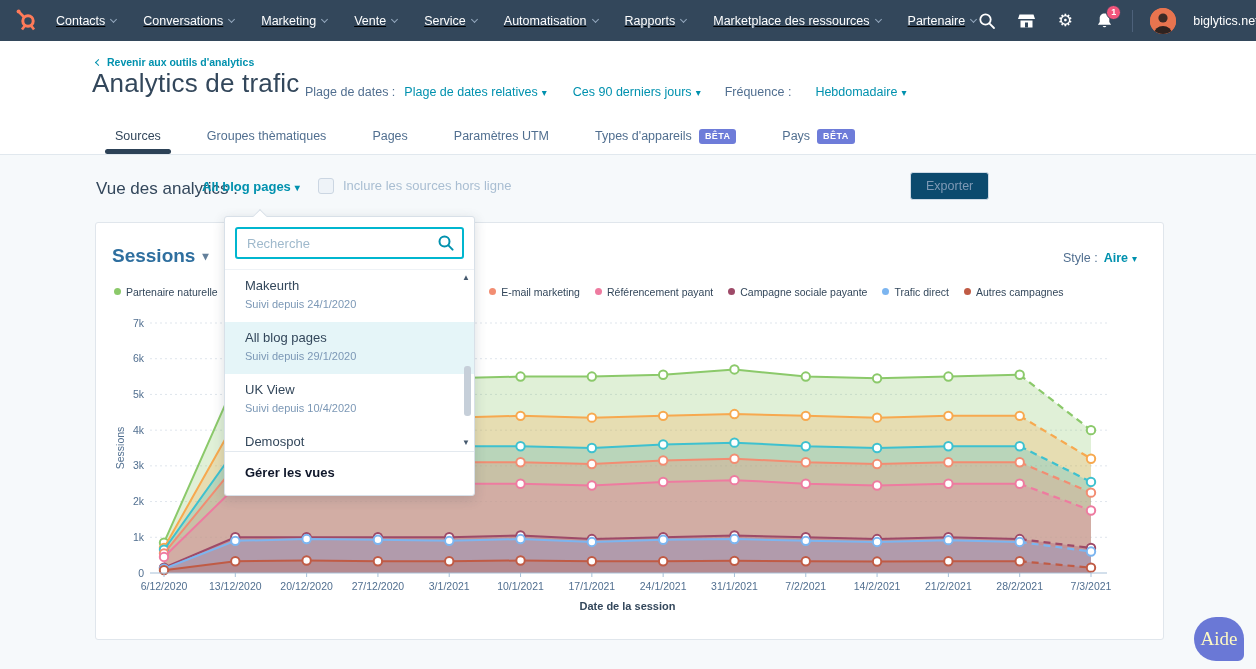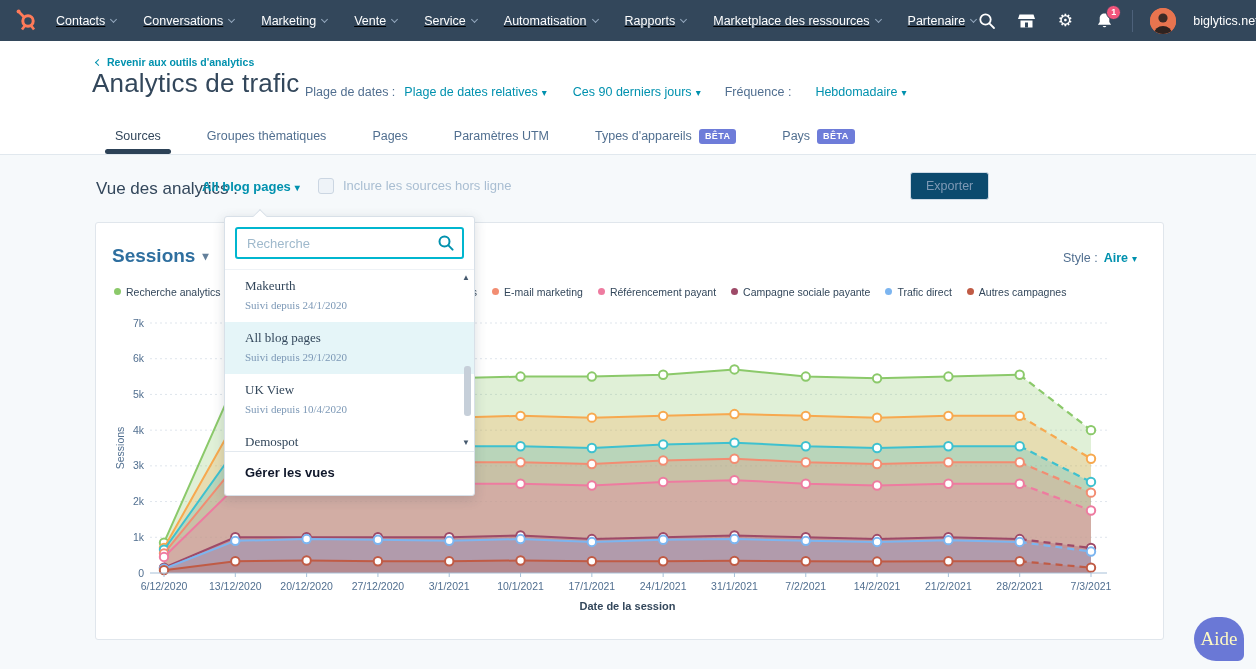--- a/index.html
+++ b/index.html
@@ -64,21 +64,21 @@
   .legend-item .dot{ width:7px; height:7px; border-radius:50%; display:inline-block;}
   #chart-svg{ position:absolute; top:80px; left:16px; }
   #chart-svg text{ font-family:"Liberation Sans", sans-serif; }
   
   .panel{ position:absolute; top:216px; left:224px; width:251px; background:#fff; border:1px solid #d8e0e8; border-radius:3px; box-shadow:0 3px 12px rgba(45,62,80,.18); z-index:40;}
   .panel-caret{ position:absolute; top:-6px; left:30px; width:10px; height:10px; background:#fff; border-left:1px solid #d8e0e8; border-top:1px solid #d8e0e8; transform:rotate(45deg);}
   .search-wrap{ margin:10px; position:relative;}
   .search-input{ width:100%; height:32px; border:2px solid #00b6cf; border-radius:3px; padding:0 32px 0 10px; font-size:13px; color:#33475b; outline:none; font-family:"Liberation Sans",sans-serif;}
   .search-input::placeholder{ color:#9fb9cc; }
   .search-icon-panel{ position:absolute; right:9px; top:7px; }
-  .options-viewport{ position:relative; height:182px; overflow:hidden; border-top:1px solid #eef2f6;font-family:Liberation Serif, serif;}
+  .options-viewport{ position:relative; height:182px; overflow:hidden; border-top:1px solid #eef2f6;}
   .option{ height:52px; padding:8px 20px 0; cursor:pointer;}
   .option.selected{ background:#e5f5f8;}
   .option .name{ font-size:13px; color:#33475b; margin-bottom:5px;}
   .option .sub{ font-size:11px; color:#7c98b6;}
   .sb-arrow{ position:absolute; right:4px; font-size:8px; color:#45596e; cursor:pointer; line-height:1;}
   .sb-up{ top:4px;}
   .sb-down{ bottom:4px;}
   .sb-thumb{ position:absolute; right:3px; top:96px; width:7px; height:50px; background:#c6cfd9; border-radius:3px; cursor:pointer;}
   .manage{ border-top:1px solid #e3e9ef; padding:13px 20px 15px; color:#0f172a; font-weight:bold; font-size:13px; cursor:pointer;}
   
@@ -225,21 +225,21 @@
         <span class="caret-glyph">▾</span>
       </span>
     <span class="style-dd">
       <span class="lbl">Style :</span>
       <span class="val">Aire</span>
       <span class="caret-glyph" style="color:#0091ae">▾</span>
     </span>
     <div id="legend">
         <span class="legend-item">
           <i class="dot" style="background: rgb(139, 201, 106);"></i>
-          <span>Recherche analytics</span>
+          <span>Partenaire naturelle</span>
         </span>
         <span class="legend-item">
           <i class="dot" style="background: rgb(247, 169, 79);"></i>
           <span>Sites référents</span>
         </span>
         <span class="legend-item">
           <i class="dot" style="background: rgb(62, 193, 207);"></i>
           <span>Réseaux sociaux organiques</span>
         </span>
         <span class="legend-item">

